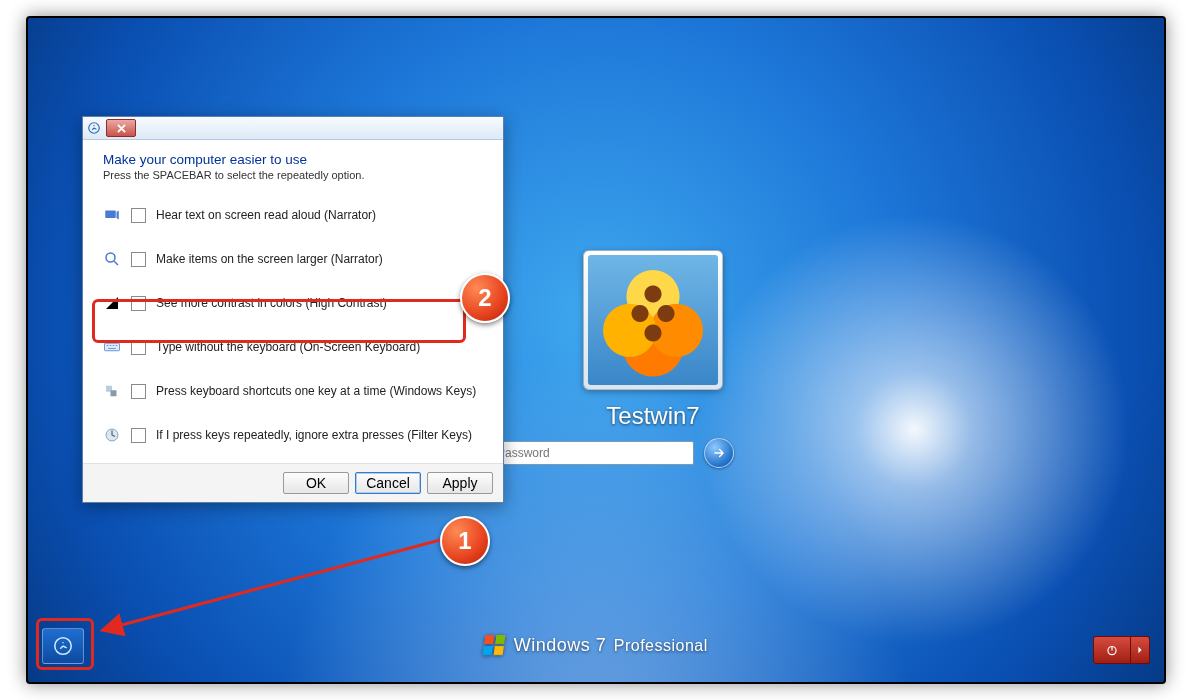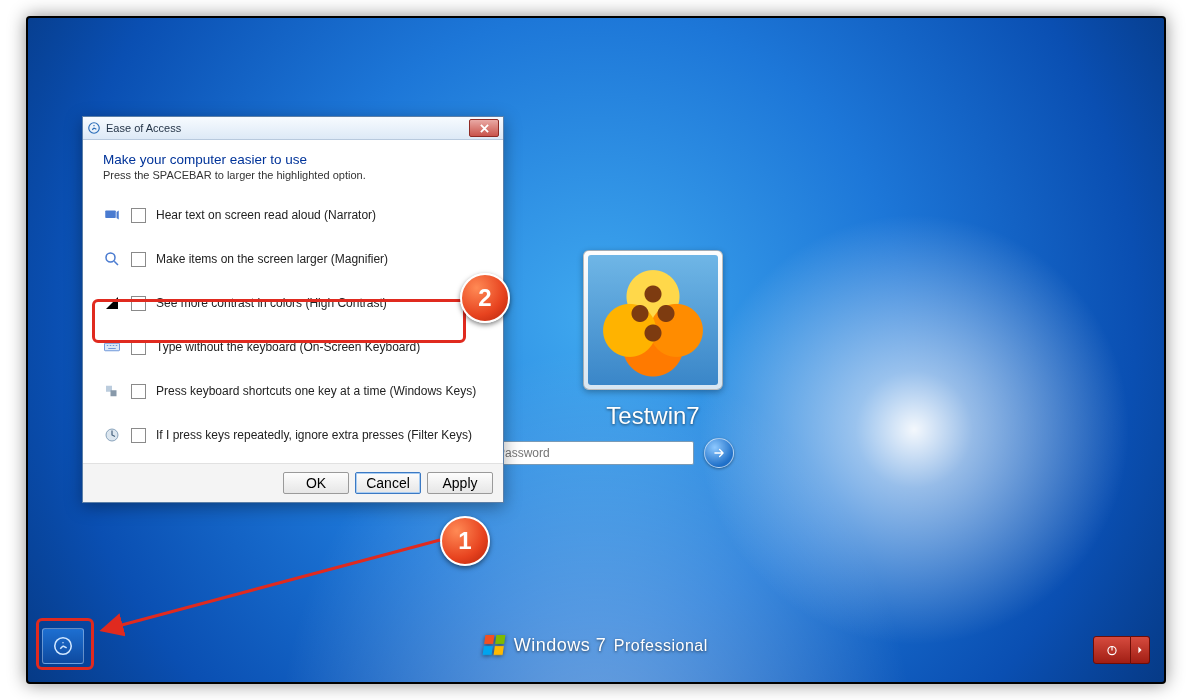--- a/index.html
+++ b/index.html
@@ -297,51 +297,50 @@
           </svg>
       </div>
     </div>
 
     <div class="dialog">
       <div class="titlebar">
         <svg class="ticon" viewBox="0 0 24 24">
           <circle cx="12" cy="12" r="9" fill="none" stroke="#2a6db8" stroke-width="2"></circle>
           <path d="M12 7v2M12 12l4 2M12 12l-3 3" stroke="#2a6db8" stroke-width="2" fill="none"></path>
         </svg>
-        <span class="ttext">Ease of Access</span>
         <div class="close">
           <svg viewBox="0 0 10 10">
               <path d="M1 1l8 8M9 1l-8 8"></path>
             </svg>
         </div>
       </div>
       <div class="dlg-body">
         <div class="dlg-heading">Make your computer easier to use</div>
-        <div class="dlg-sub">Press the SPACEBAR to larger the highlighted option.</div>
+        <div class="dlg-sub">Press the SPACEBAR to select the repeatedly option.</div>
 
         <div class="opt">
           <span class="oicon">
             <svg viewBox="0 0 24 24" width="18" height="18">
                 <rect x="3" y="6" width="14" height="10" rx="1" fill="#4a7bd0"></rect>
                 <path d="M18 8l3-2v12l-3-2" fill="#4a7bd0"></path>
               </svg>
           </span>
           <span class="chk"></span>
           <span class="lbl">Hear text on screen read aloud (Narrator)</span>
         </div>
 
         <div class="opt">
           <span class="oicon">
             <svg viewBox="0 0 24 24" width="18" height="18">
                 <circle cx="10" cy="10" r="6" fill="none" stroke="#4a7bd0" stroke-width="2"></circle>
                 <path d="M15 15l5 5" stroke="#4a7bd0" stroke-width="2"></path>
               </svg>
           </span>
           <span class="chk"></span>
-          <span class="lbl">Make items on the screen larger (Magnifier)</span>
+          <span class="lbl">Make items on the screen larger (Narrator)</span>
         </div>
 
         <div class="opt">
           <span class="oicon">
             <svg viewBox="0 0 24 24" width="18" height="18">
                 <rect x="4" y="4" width="16" height="16" fill="#000"></rect>
                 <path d="M4 4h16L4 20z" fill="#fff"></path>
               </svg>
           </span>
           <span class="chk"></span>

